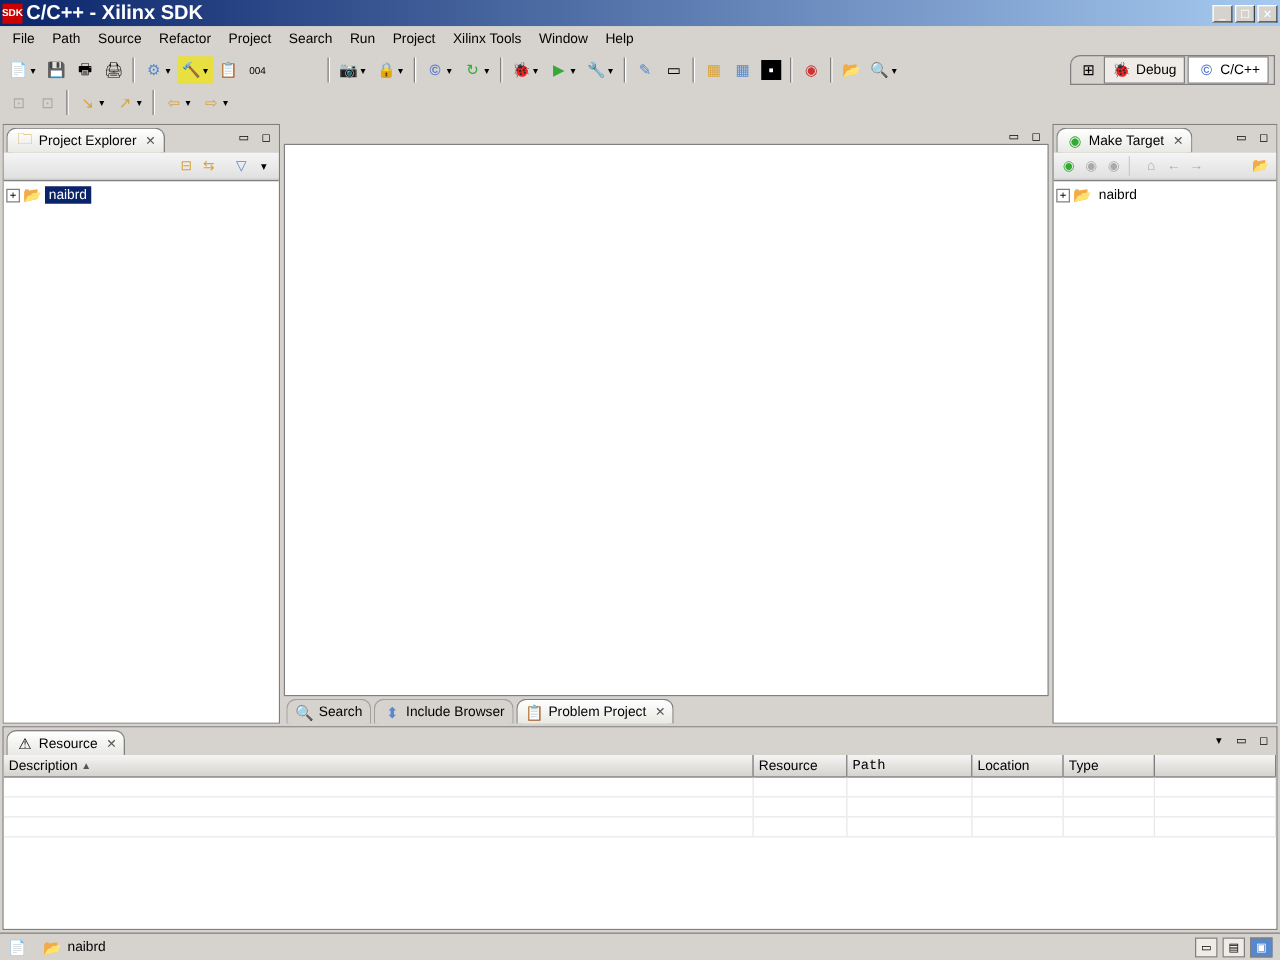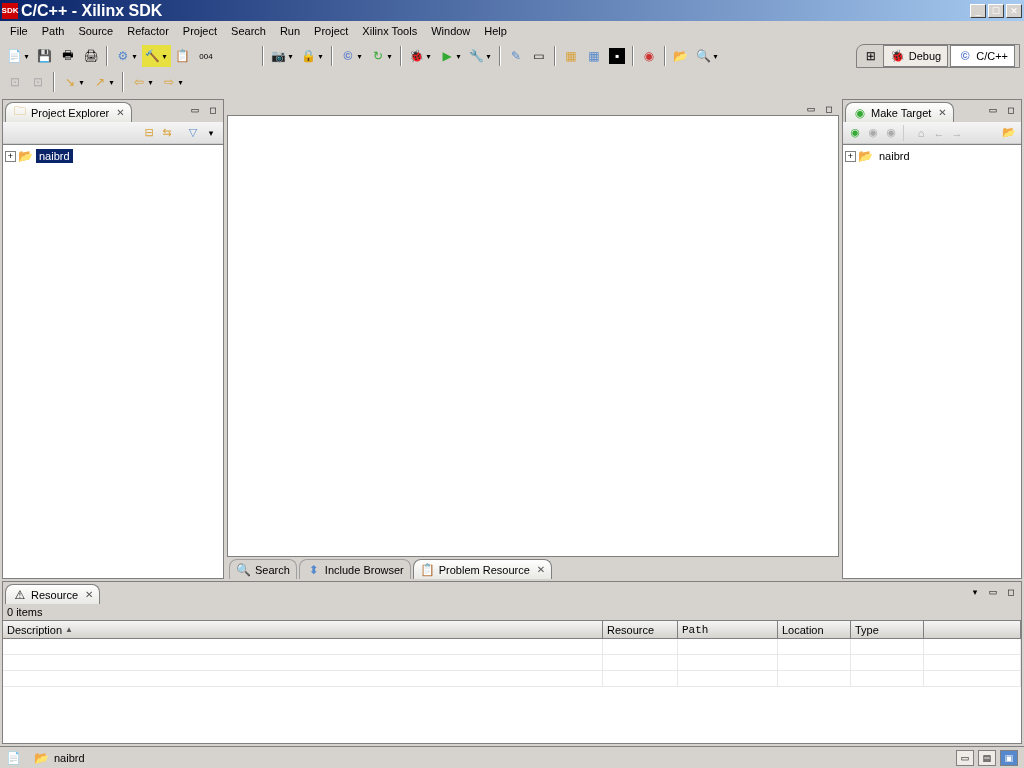--- a/index.html
+++ b/index.html
@@ -274,21 +274,21 @@
         <div class="view-tab inactive">
           <span class="ico" style="color:#d9a23a">🔍</span>
           <span>Search</span>
         </div>
         <div class="view-tab inactive">
           <span class="ico" style="color:#5588cc">⬍</span>
           <span>Include Browser</span>
         </div>
         <div class="view-tab">
           <span class="ico">📋</span>
-          <span>Problem Resource</span>
+          <span>Problem Project</span>
           <span class="tab-close">✕</span>
         </div>
       </div>
     </div>
 
     <div class="right-panel">
       <div class="view">
         <div class="view-tabbar">
           <div class="view-tab">
             <span class="ico" style="color:#3a3">◉</span>
@@ -343,21 +343,20 @@
           <span class="ico">⚠</span>
           <span>Resource</span>
           <span class="tab-close">✕</span>
         </div>
         <div class="view-controls">
           <div class="vcbtn">▾</div>
           <div class="vcbtn">▭</div>
           <div class="vcbtn">◻</div>
         </div>
       </div>
-      <div class="prob-header">0 items</div>
       <div class="prob-table">
         <div class="prob-thead">
           <div class="pth desc">
               <span>Description</span>
               <span class="sort-arrow">▲</span>
             </div>
           <div class="pth res">Resource</div>
           <div class="pth path">Path</div>
           <div class="pth loc">Location</div>
           <div class="pth type">Type</div>

